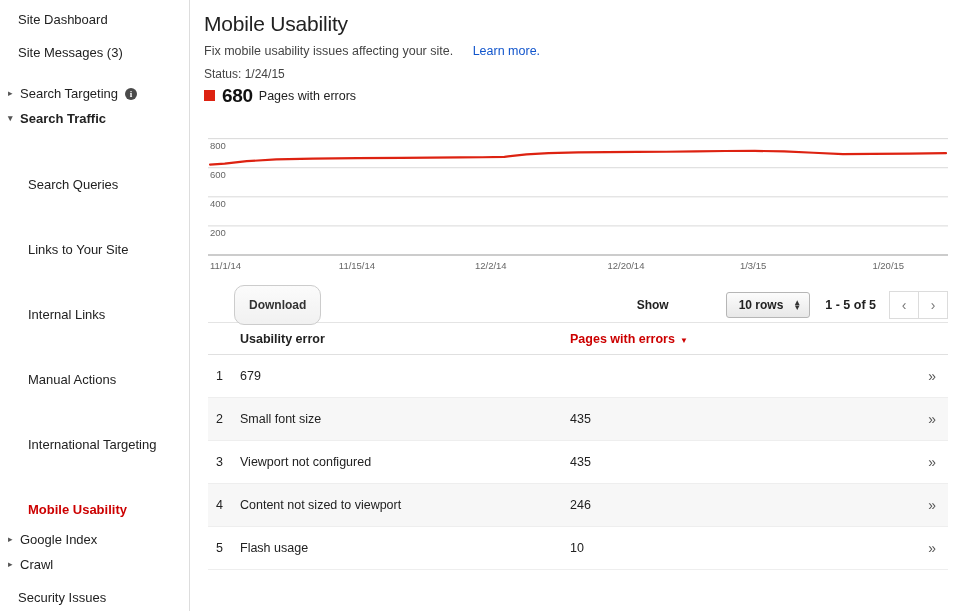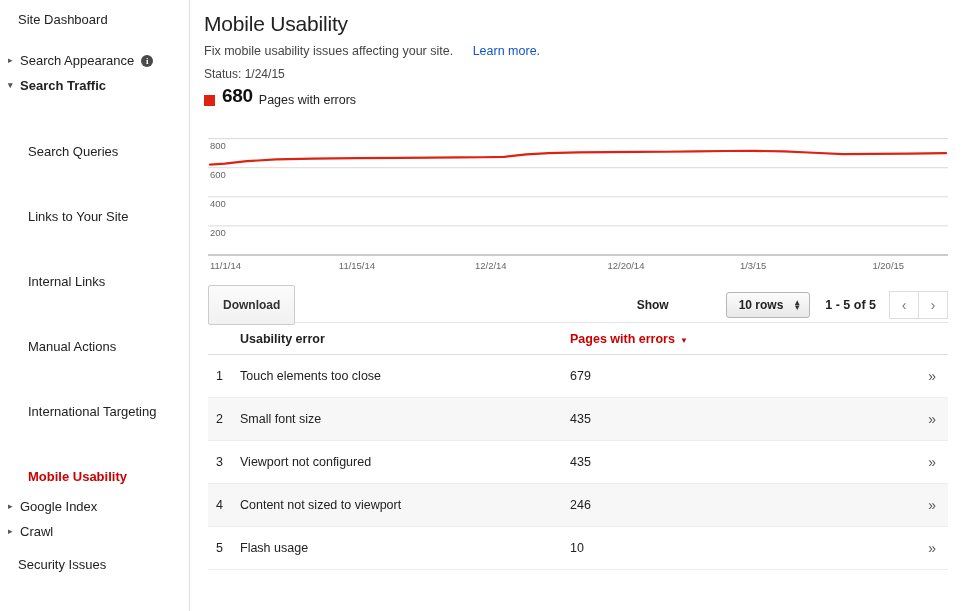--- a/index.html
+++ b/index.html
@@ -98,21 +98,21 @@
     margin-bottom: 9px;
   }
   .subtitle a { color: #1155cc; text-decoration: none; padding-left: 16px; }
   .status-line {
     font-size: 12px;
     color: #444444;
     margin-bottom: 4px;
   }
   .legend-row {
     display: flex;
-    align-items: flex-end;
+    align-items: center;
     margin-bottom: 6px;
   }
   .legend-swatch {
     width: 11px; height: 11px;
     background: #dd2211;
     margin-right: 7px;
     position: relative;
     top: -1px;
   }
   .legend-count {
@@ -155,23 +155,24 @@
     align-items: center;
     justify-content: space-between;
   }
   .btn-download {
     font-family: "Liberation Sans", sans-serif;
     font-size: 12px;
     font-weight: bold;
     color: #333333;
     background: linear-gradient(#fbfbfb, #f1f1f1);
     border: 1px solid #cccccc;
-    border-radius: 2px;
+    border-radius: 10px;
     padding: 12px 14px;
     cursor: pointer;
+    margin-left: 26px;
   }
   .pager {
     display: flex;
     align-items: center;
     gap: 9px;
   }
   .pager-show-label {
     font-size: 12px;
     color: #222222;
     font-weight: bold;
@@ -248,26 +249,29 @@
 </head>
 <body>
 
 <div id="app">
 
   <div id="sidebar">
 
     <div class="nav-item nav-top">
       <span>Site Dashboard</span>
     </div>
+    <div class="nav-item nav-top">
+      <span>Site Messages (3)</span>
+    </div>
 
     <div class="nav-spacer"></div>
 
     <div class="nav-group">
       <span class="tri collapsed"></span>
-      <span>Search Appearance</span>
+      <span>Search Targeting</span>
       <span class="info-icon">i</span>
     </div>
 
     <div class="nav-group open">
       <span class="tri expanded"></span>
       <span>Search Traffic</span>
     </div>
 
     <div class="subnav">
       <span>Search Queries</span>
@@ -378,21 +382,20 @@
         <div class="c-idx"></div>
         <div class="c-err">Usability error</div>
         <div class="c-cnt">
           <span>Pages with errors</span><span class="sort-caret">▼</span>
         </div>
         <div class="c-go"></div>
       </div>
       <div id="table-body">
           <div class="trow">
             <div class="c-idx">1</div>
-            <div class="c-err">Touch elements too close</div>
             <div class="c-cnt">679</div>
             <div class="c-go"><span class="chev">»</span></div>
           </div>
           <div class="trow alt">
             <div class="c-idx">2</div>
             <div class="c-err">Small font size</div>
             <div class="c-cnt">435</div>
             <div class="c-go"><span class="chev">»</span></div>
           </div>
           <div class="trow">

